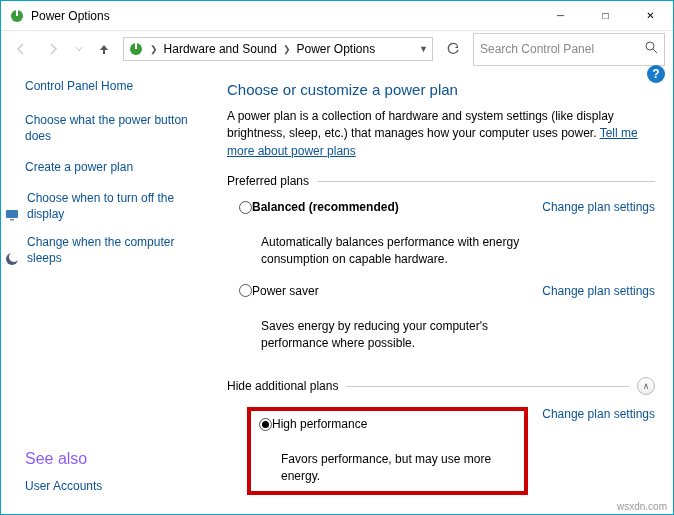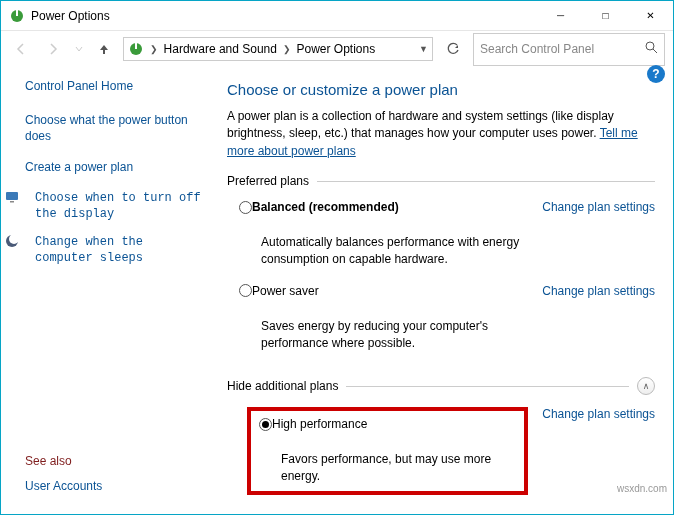--- a/index.html
+++ b/index.html
@@ -16,43 +16,43 @@
     .breadcrumb .bc-icon{width:16px;height:16px;}
     .breadcrumb .sep{ color:#555; font-size:9px; padding:0 2px;}
     .breadcrumb .dd{ margin-left:auto; color:#555; font-size:9px;}
     .refresh{width:24px;display:flex;align-items:center;justify-content:center;color:#555;}
     .search { flex:1; height:33px; border:1px solid #ccc; display:flex; align-items:center; padding:0 6px; color:#888;}
     .search-icon{ margin-left:auto; color:#555;}
     .content { display:flex; position:absolute; top:66px; bottom:0; left:0; right:0; }
     .sidebar { width:216px; padding:12px 14px 10px 24px; display:flex; flex-direction:column; }
     .sidebar h4 { color:#0b5394; font-weight:normal; font-size:12px; margin-bottom:14px;}
     .side-link { color:#0b5394; font-size:12px; margin:5px 0 10px 0; line-height:1.35; cursor:pointer;}
-    .side-row{display:flex;align-items:flex-start;gap:16px;margin:4px 0 8px -20px;font-family:Liberation Mono, monospace;}
+    .side-row{display:flex;align-items:flex-end;gap:8px;margin:4px 0 8px -20px;}
     .side-row .sicon{width:14px;height:14px;flex-shrink:0;}
-    .see-also{margin-top:auto;color:#7f1d1d;font-size:12px;margin-bottom:10px;}
+    .see-also{margin-top:auto;color:#8b5cf6;font-size:16px;margin-bottom:10px;}
     .main { flex:1; padding:14px 18px 10px 10px; position:relative;}
     .help-icon{position:absolute; top:-2px; right:8px; width:18px;height:18px;border-radius:50%;background:#1979ca;color:#fff;display:flex;align-items:center;justify-content:center;font-size:12px;font-weight:bold;}
     .h1{ color:#0b5394; font-size:15px; font-weight:normal; margin-bottom:10px;}
     .desc{ font-size:12px; line-height:1.45; color:#000;}
     .link{ color:#0b5394; text-decoration:underline; cursor:pointer;}
     fieldset{ border:none; margin-top:14px;}
     .group-label{ display:flex; align-items:center; font-size:12px; color:#000; margin-bottom:8px;}
     .group-label .line{ flex:1; height:1px; background:#ccc; margin-left:8px;}
     .collapse-btn{ width:18px;height:18px;border:1px solid #bbb;border-radius:50%;display:flex;align-items:center;justify-content:center;margin-left:8px;font-size:9px;color:#666; background:linear-gradient(#fff,#eee);}
     .plan{ display:flex; align-items:flex-start; padding:4px 0 2px 12px;}
     .plan-left{flex:1;}
     .plan-head{display:flex;align-items:center;gap:0;}
     .plan-name{font-weight:bold;font-size:12px;}
     .plan-name.nobold{font-weight:normal;}
     .plan-desc{font-size:12px; margin:20px 0 10px 22px; line-height:1.4;}
     .change-link{ color:#0b5394; font-size:12px; cursor:pointer; white-space:nowrap; margin-left:14px;}
     .highlighted{ border:4px solid #cc0000; padding:6px 21px 4px 8px; margin-left:8px; display:inline-block; }
     .radio{ width:13px;height:13px;border:1px solid #555;border-radius:50%;display:inline-flex;align-items:center;justify-content:center;background:#fff;flex-shrink:0;}
     .radio.checked::after{content:"";width:7px;height:7px;background:#000;border-radius:50%;}
-    .watermark{position:absolute;bottom:20px;right:6px;font-size:10px;color:#999;}
+    .watermark{position:absolute;bottom:2px;right:6px;font-size:10px;color:#999;}
   </style>
 </head>
 <body>
 
 <div class="titlebar">
   <svg class="titlebar-icon" viewBox="0 0 16 16">
       <circle cx="8" cy="8" r="6" fill="#3a9b3a"></circle>
       <rect x="7" y="2" width="2" height="6" fill="#fff"></rect>
     </svg>
   <span class="title">Power Options</span>

